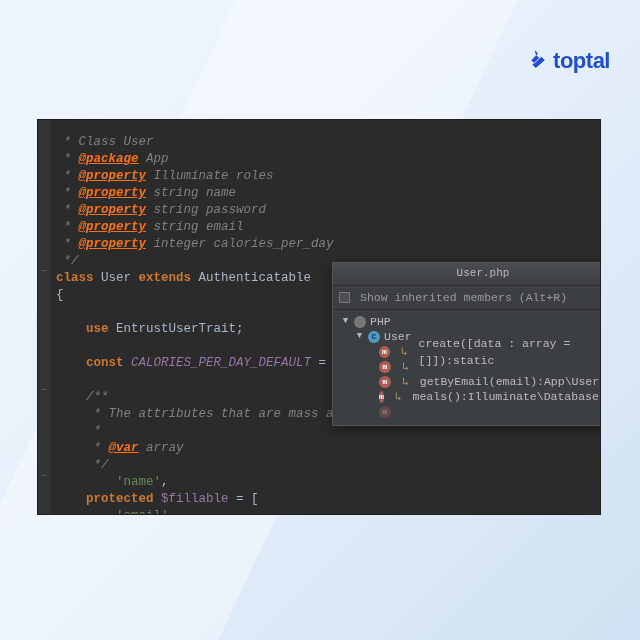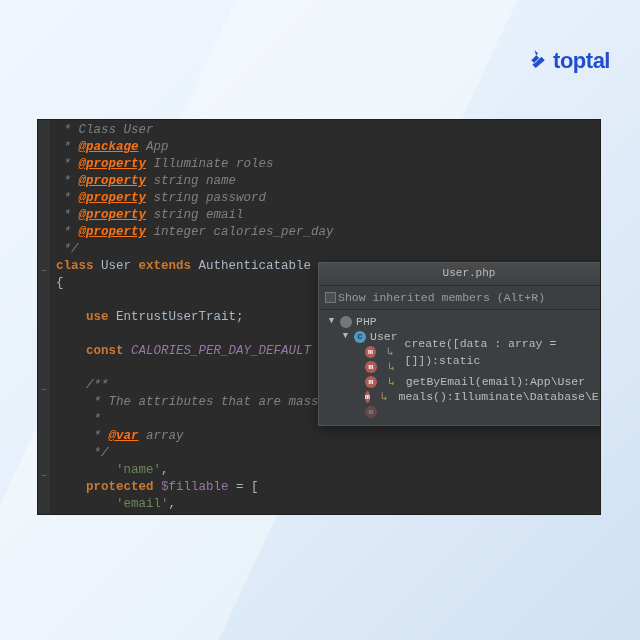--- a/index.html
+++ b/index.html
@@ -32,55 +32,55 @@
     overflow: hidden;
     font-family: "Courier New", monospace;
     font-size: 12.5px;
     line-height: 17px;
   }
   .gutter {
     position: absolute; left: 0; top: 0; bottom: 0;
     width: 12px; background: #313335;
   }
   .fold { position:absolute; left:1px; width:10px; text-align:center; color:#6b6b6b; font-size:9px; font-family:monospace; line-height:10px;}
-  .code { position: absolute; left: 14px; top: 2px; right: 6px; }
+  .code { position: absolute; left: 14px; top: 14px; right: 6px; }
   .ln { padding-left: 4px; white-space: pre; }
   .cm { color: #808080; font-style: italic; }
   .tag { color: #f97316; font-style: italic; font-weight: 600; text-decoration: underline;}
   .kw { color: #cc7832; font-weight: 600; }
   .ident { color: #a9b7c6; }
   .num { color: #6897bb; }
   .str { color: #6a8759; }
   .const { color: #9876aa; font-style: italic; font-family: Liberation Mono, monospace;}
   .var { color: #9876aa; }
 
   .popup {
     position: absolute;
-    left: 280px; top: 142px;
+    left: 294px; top: 142px;
     width: 302px;
     background: #3c3f41;
     border: 1px solid #555;
     box-shadow: 0 4px 12px rgba(0,0,0,0.4);
     color: #bbb;
     font-size: 11.5px;
   }
   .popup-title {
     background: linear-gradient(#4a4d4f,#3c3f41);
     text-align: center;
     padding: 2px 0 3px;
     font-size: 11px;
     color: #bbb;
     border-bottom: 1px solid #2d2d2d;
     position: relative;
   }
   .popup-bar {
     background: #3c3f41;
     border-bottom: 1px solid #2d2d2d;
     padding: 3px 6px;
-    display: flex; align-items: center; gap: 2px;
+    display: flex; align-items: center; gap: 10px;
     position: relative;
   }
   .chk { width: 11px; height: 11px; border:1px solid #777; background:#4c4f51; }
   .tree { padding: 4px 4px 6px 8px; }
   .trow { display:flex; align-items:center; gap:4px; height:15px; }
   .arr { width:9px; color:#a9b7c6; font-size:9px; text-align:center;}
   .ic { width:12px; height:12px; border-radius:50%; display:flex; align-items:center; justify-content:center; font-size:8px; font-weight:700;}
   .ic-lock { background:#777;}
   .ic-c { background:#4e9ac6; color:#20323f;}
   .ic-m { background:#b05c56; color:#fff;}

